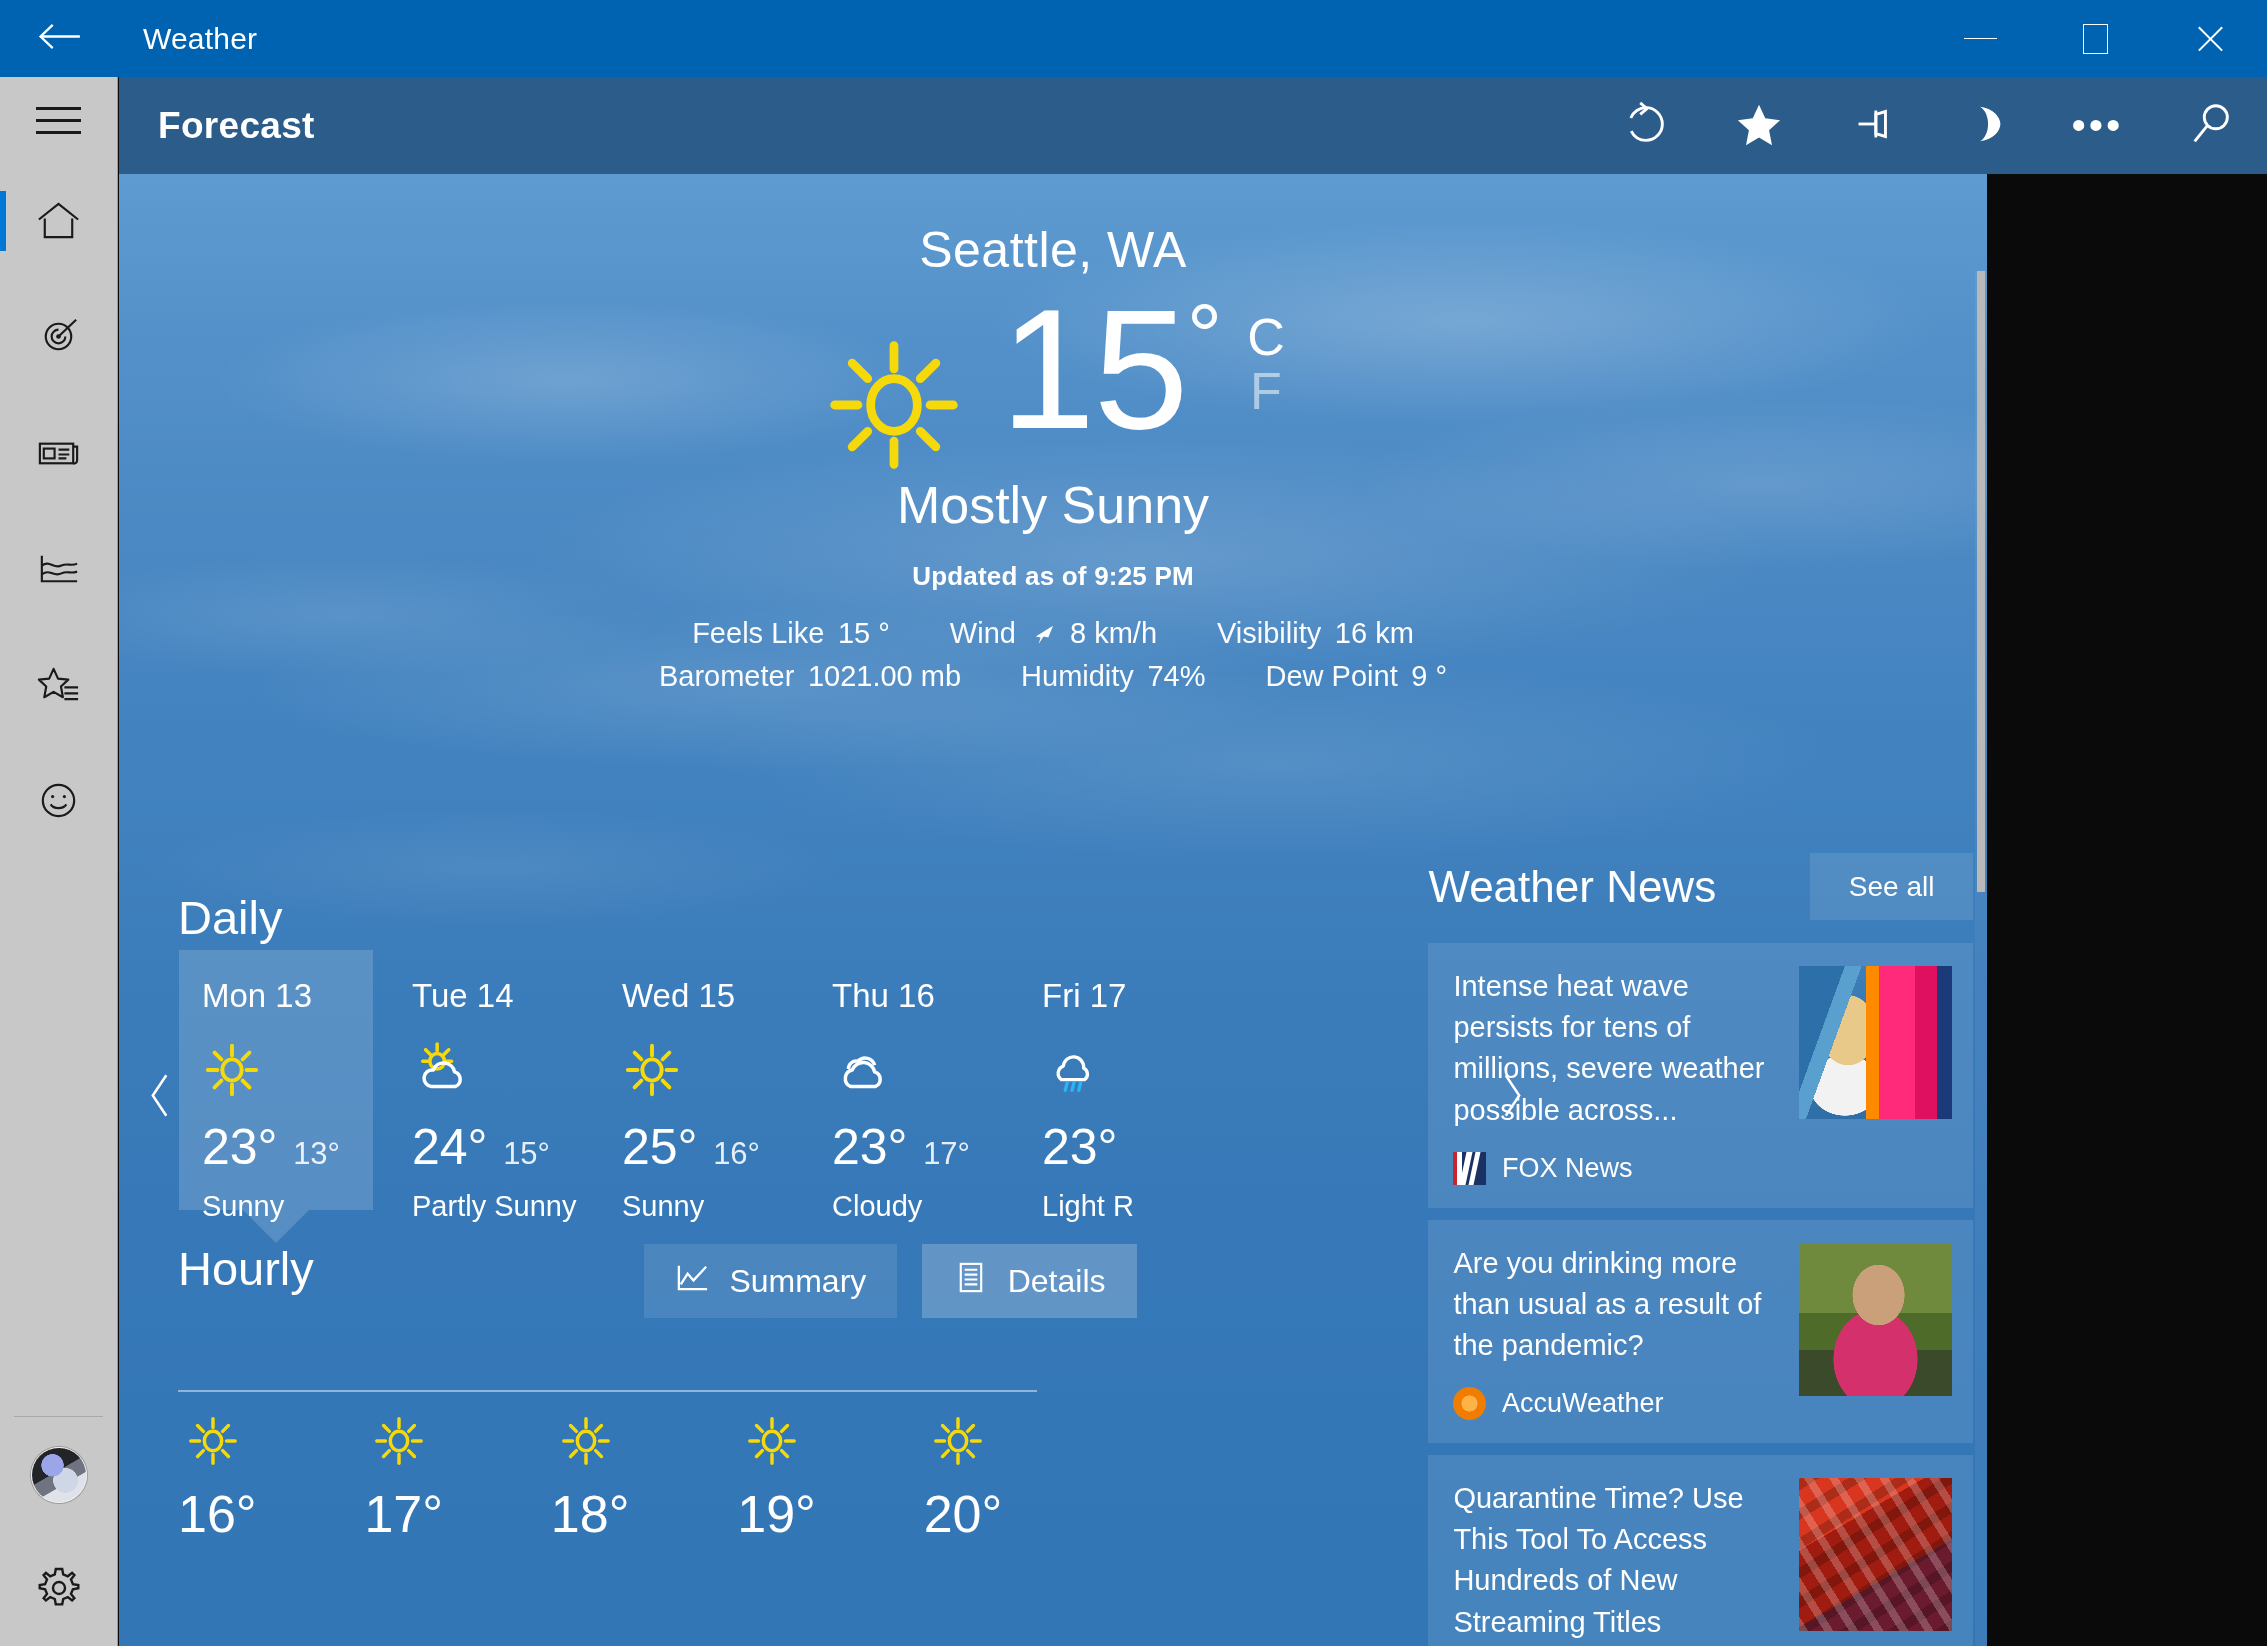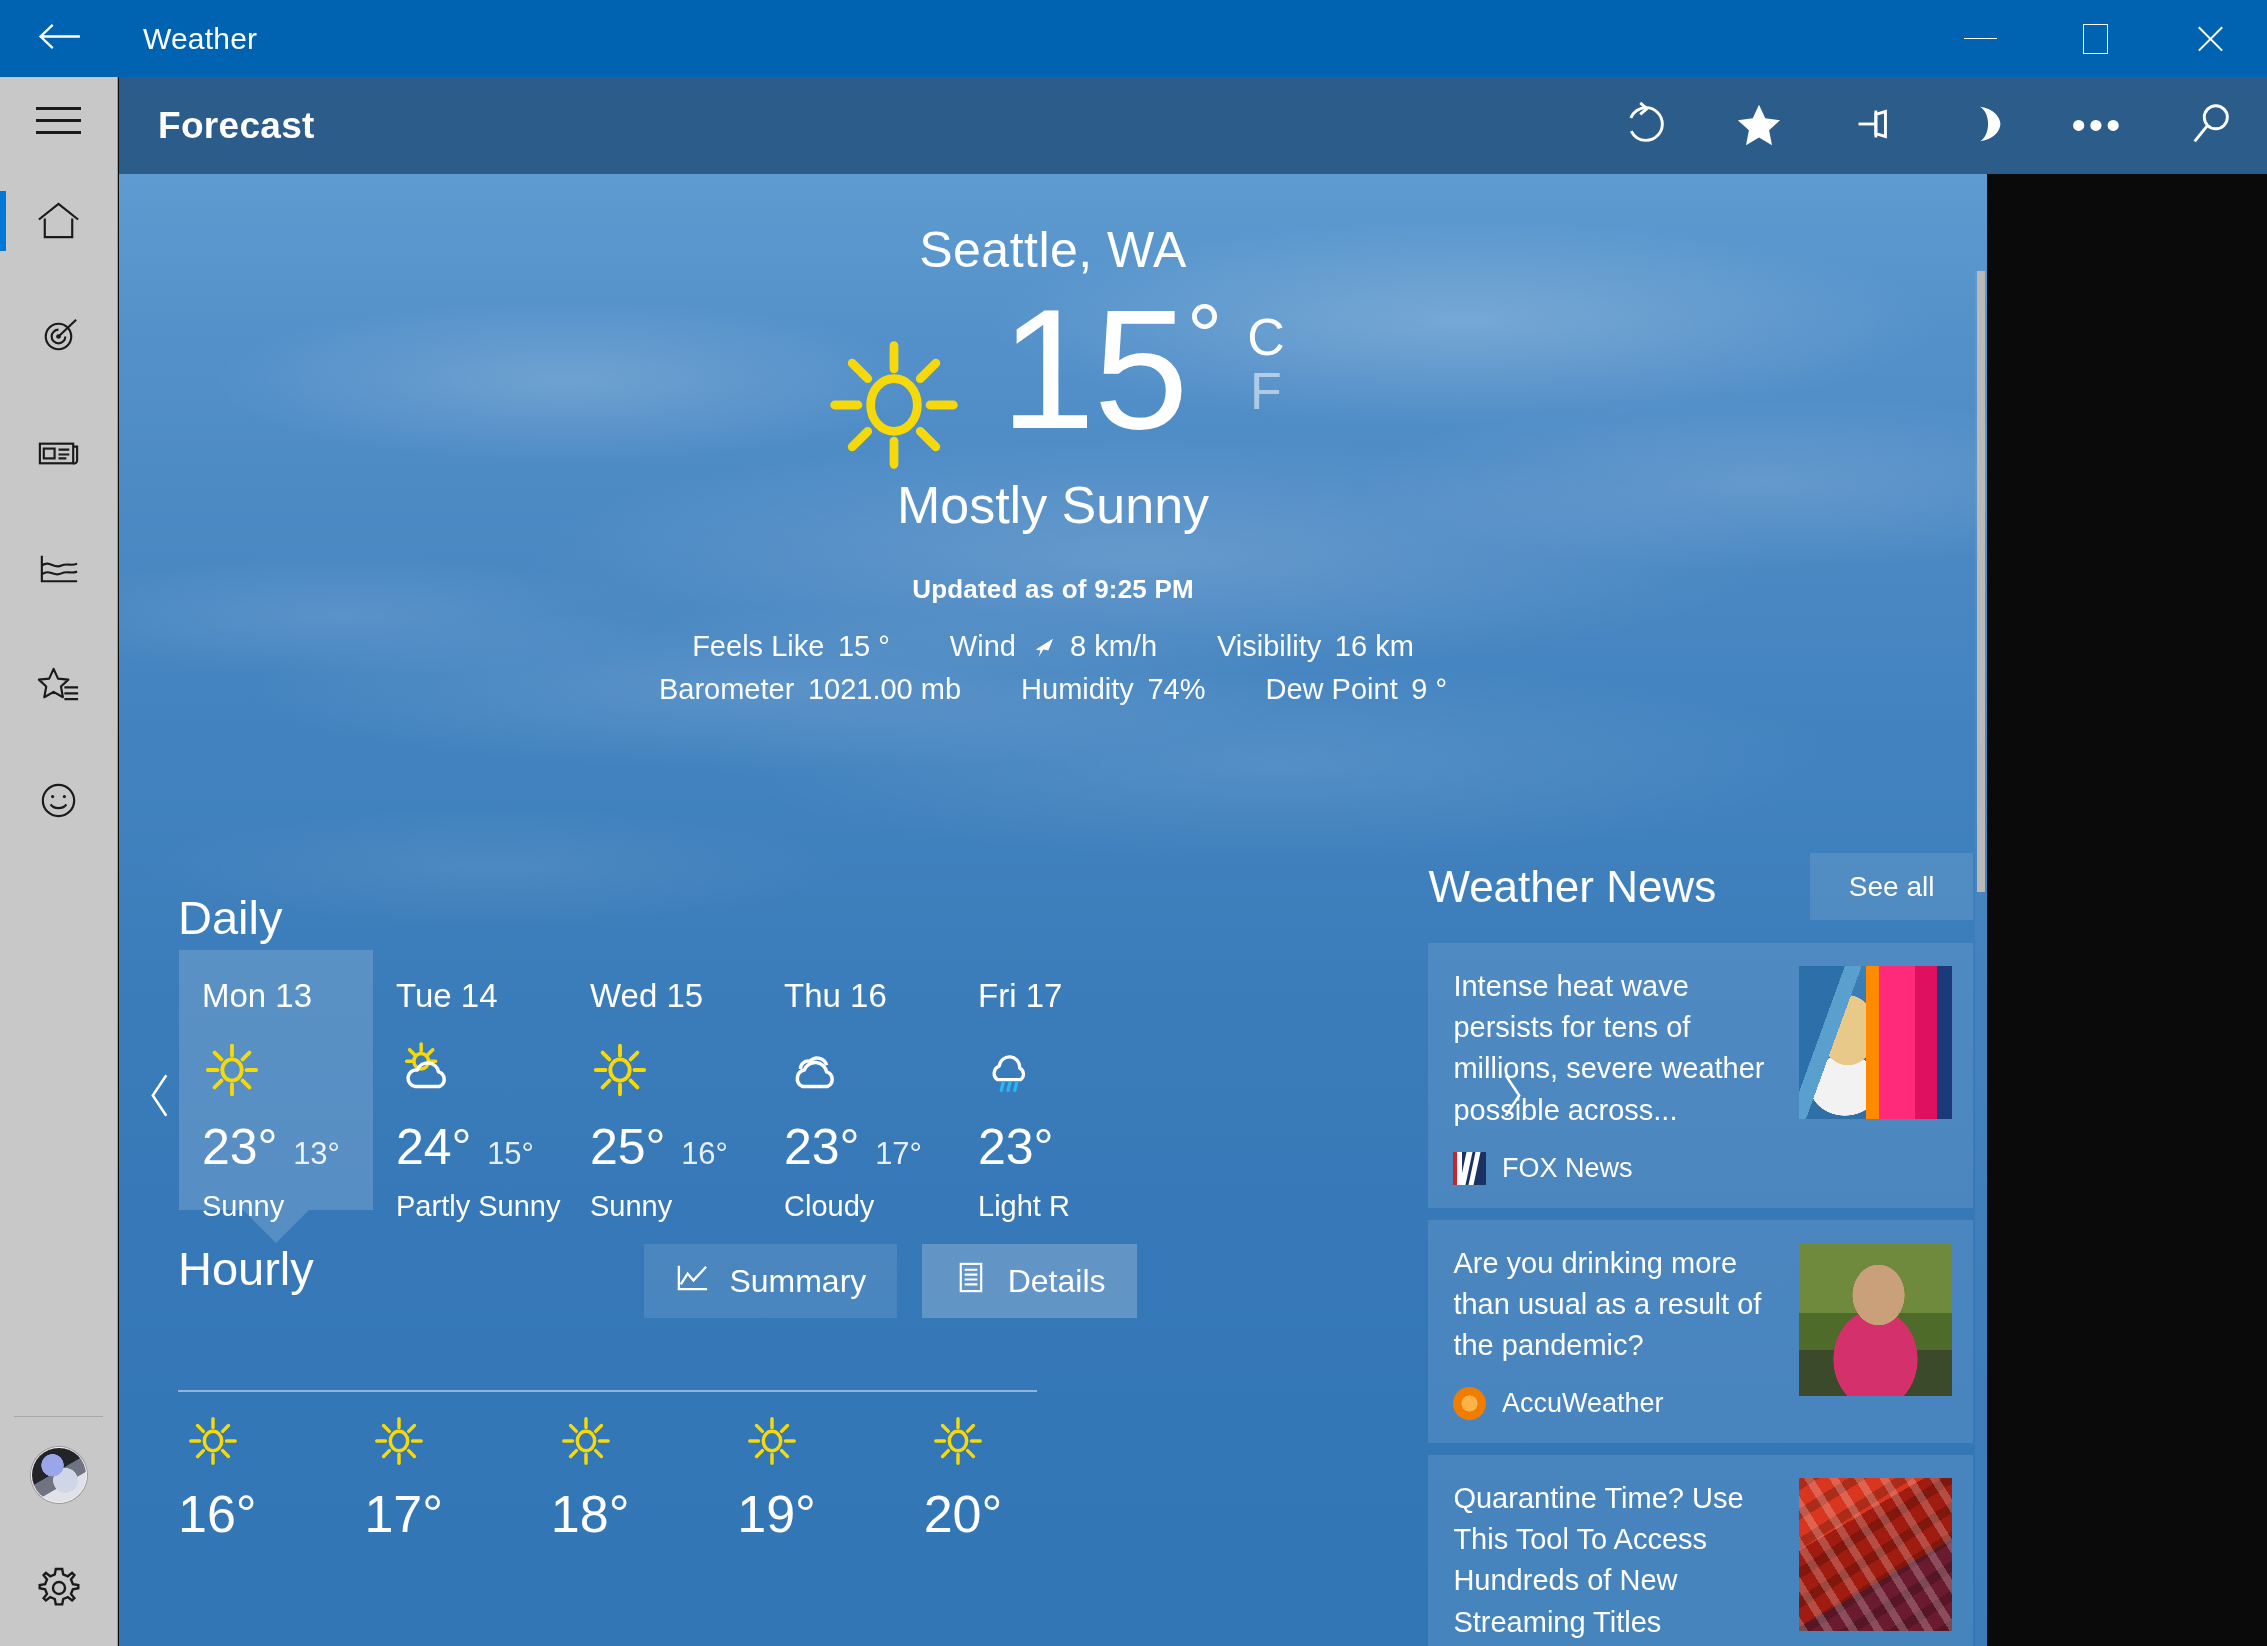--- a/index.html
+++ b/index.html
@@ -157,21 +157,21 @@
   .unit-toggle {
     display: flex; flex-direction: column;
     margin-left: 25px; margin-top: 23px; line-height: 1.05;
   }
   .unit {
     font-size: 52px; font-weight: 300; cursor: pointer;
     color: rgba(255,255,255,0.52);
   }
   .unit.on { color: #ffffff; }
   .cond-text { font-size: 52px; font-weight: 300; margin-top: 3.9px; }
-  .updated { font-size: 26px; font-weight: bold; margin-top: 39px; letter-spacing: 0.2px; }
+  .updated { font-size: 26px; font-weight: bold; margin-top: 26px; letter-spacing: 0.2px; }
 
   .stats { margin-top: 25px; color: #fff; }
   .stat-line {
     display: flex; justify-content: center; align-items: center;
     gap: 60px; font-size: 29px; font-weight: 300; margin-bottom: 10.7px;
   }
   .stat { display: flex; align-items: center; gap: 13.6px; white-space: nowrap; }
   .stat .lbl { opacity: 0.97; }
   .stat .val { }
   .wind-arrow { display: inline-block; width: 25px; height: 25px; margin-right: 1.9px; }
@@ -191,21 +191,21 @@
     position: absolute; top: 115px;
     width: 52px; height: 64px; color: #fff; cursor: pointer;
     display: flex; align-items: center; justify-content: center;
   }
   .nav-arrow svg { width: 27px; height: 47px; }
   #daily-prev { left: 15.5px; }
   #daily-next { left: 1366px; }
 
   .day-cards {
     position: absolute; left: 60px; top: 0;
-    display: flex; gap: 0;
+    display: flex; gap: 16px;
   }
   .day-card {
     position: relative;
     width: 194px; padding: 27px 23px 0 23px;
     color: #fff; cursor: pointer;
   }
   .day-card.sel { background: rgba(255,255,255,0.16); }
   .day-card.sel::after {
     content: ''; position: absolute; left: 50%; bottom: -33px;
     margin-left: -33px;

